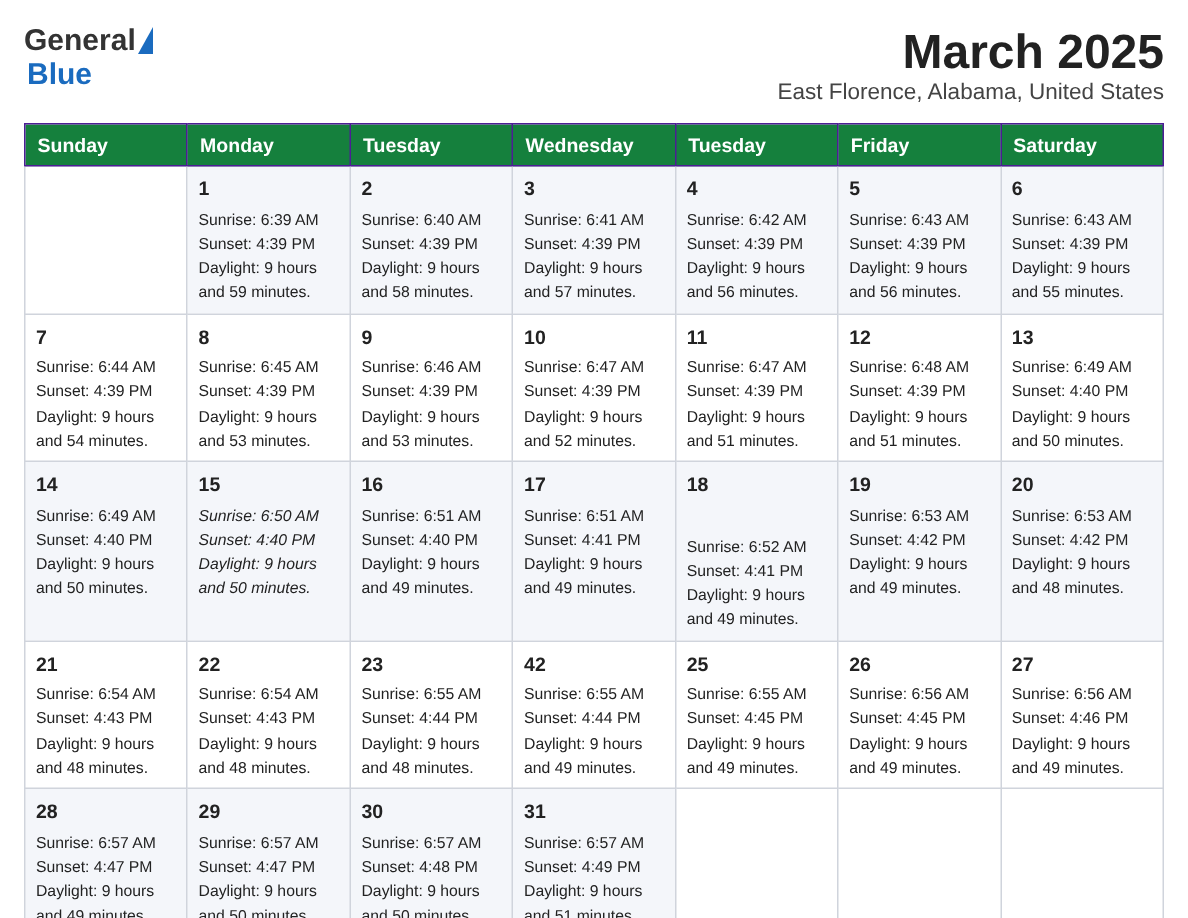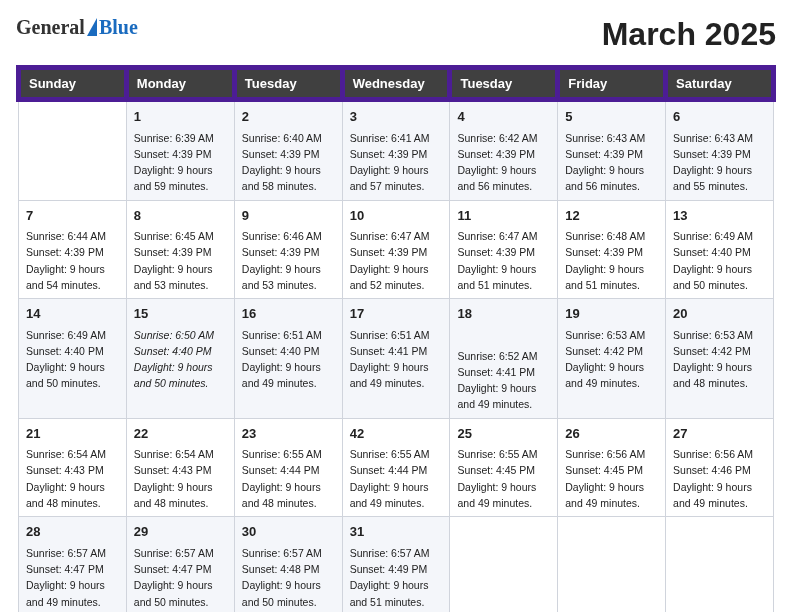--- a/index.html
+++ b/index.html
@@ -11,23 +11,22 @@
       padding: 16px;
     }
     .header {
       display: flex;
       justify-content: space-between;
       align-items: flex-start;
       margin-bottom: 12px;
     }
     .logo {
       display: flex;
-      flex-direction: row;
+      flex-direction: column;
       align-items: flex-start;
-      font-family: Liberation Serif, serif;
     }
     .logo-text {
       display: flex;
       align-items: center;
       font-size: 20px;
       font-weight: bold;
     }
     .logo-general { color: #333; }
     .logo-blue { color: #1a6bbf; }
     .logo-triangle {
@@ -50,27 +49,27 @@
       font-size: 15px;
       font-weight: normal;
       color: #444;
     }
     table {
       width: 100%;
       border-collapse: collapse;
       font-size: 11px;
     }
     thead tr th {
-      background-color: #404040;
+      background-color: #15803d;
       color: #fff;
       text-align: left;
       padding: 6px 8px;
       font-size: 13px;
       font-weight: bold;
-      border: 5px solid #4c1d95;
+      border: 1px solid #4c1d95;
     }
     tbody tr {
       background: #fff;
     }
     tbody tr:nth-child(odd) {
       background: #f4f6fa;
     }
     tbody td {
       vertical-align: top;
       padding: 5px 7px;
@@ -100,20 +99,21 @@
     <div class="logo-text">
       <span class="logo-general">General</span>
       <div class="logo-triangle"></div>
     </div>
     <div style="margin-left:2px;">
       <span class="logo-blue" style="font-size:20px;font-weight:bold;">Blue</span>
     </div>
   </div>
   <div class="title-block">
     <h1>March 2025</h1>
+    <h2>East Florence, Alabama, United States</h2>
   </div>
 </div>
 
 <table>
   <thead>
     <tr>
     <th>Sunday</th>
         <th>Monday</th>
         <th>Tuesday</th>
         <th>Wednesday</th>

